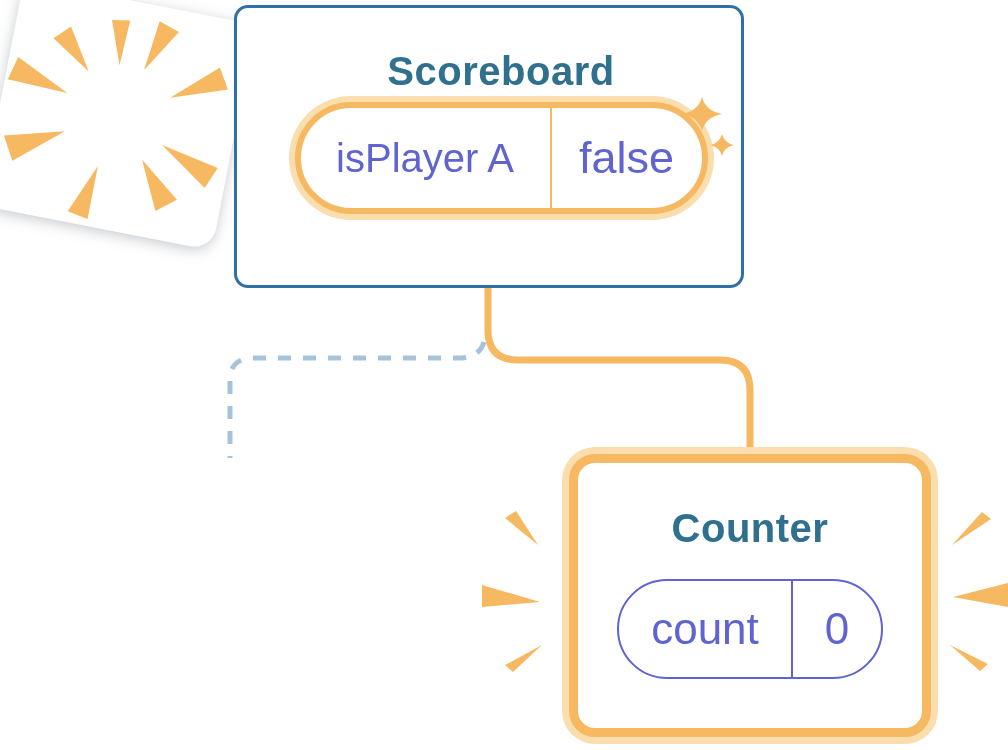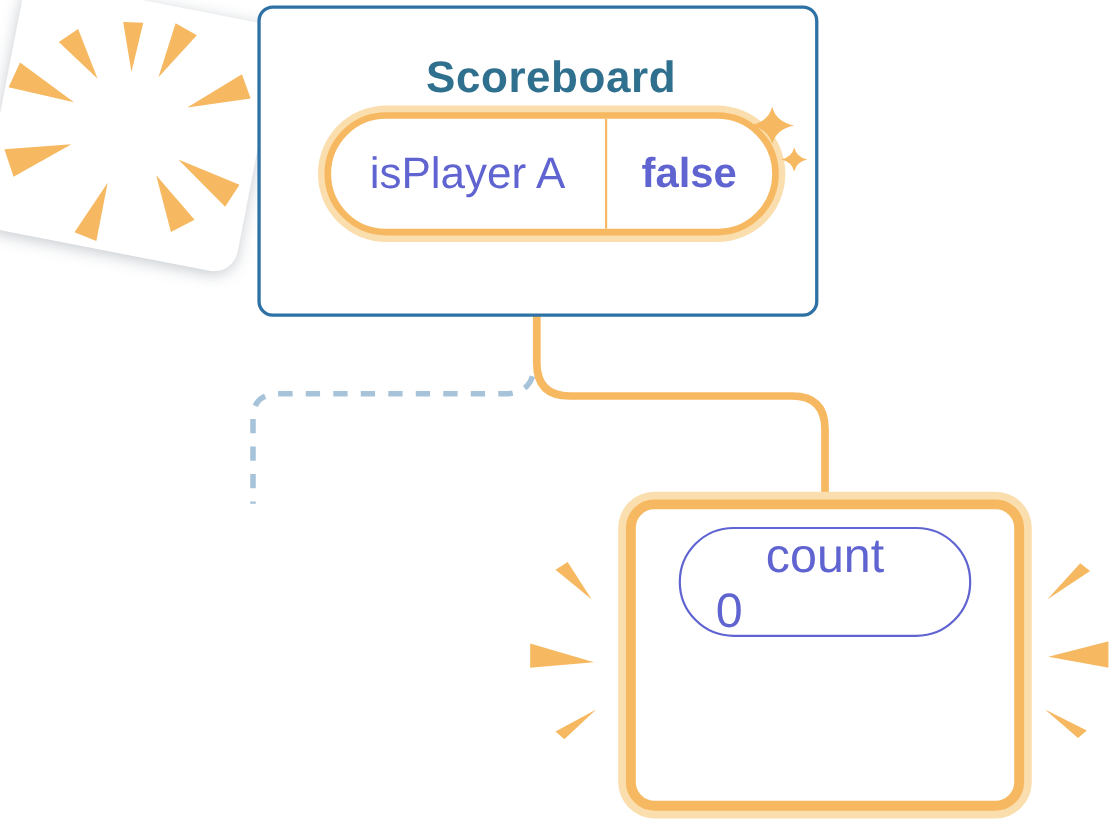--- a/index.html
+++ b/index.html
@@ -44,26 +44,25 @@
   .pill-cell{display:flex;align-items:center;justify-content:center;color:var(--state-purple);white-space:nowrap;}
   .pill-divider{width:2px;flex:none;}
 
   .scoreboard-pill{
     margin-top:8px;width:413px;height:112px;border-radius:60px;
     border:6px solid var(--highlight-orange);
     box-shadow:0 0 0 6px var(--highlight-glow);
   }
   .scoreboard-pill .pill-divider{background:var(--highlight-orange);}
   .scoreboard-pill .state-name{flex:1;font-size:40px;}
-  .scoreboard-pill .state-value{width:150px;font-size:38px;font-weight:bold;}
+  .scoreboard-pill .state-value{width:150px;font-size:45px;font-weight:normal;}
 
   .counter-pill{
-    margin-top:16px;width:266px;height:100px;border-radius:52px;
+    margin-top:28px;width:266px;height:100px;border-radius:52px;
     border:2px solid var(--state-purple);
-    flex-direction:column;
   }
   .counter-pill .pill-divider{background:var(--state-purple);}
   .counter-pill .state-name{flex:1;font-size:44px;}
   .counter-pill .state-value{width:88px;font-size:44px;}
 
   
   .destroyed-card{
     left:110px;top:478px;width:236px;height:230px;background:#fff;border-radius:22px;
     transform:rotate(11deg);z-index:1;
     box-shadow:0 3px 14px rgba(105,118,132,.38);
@@ -109,20 +108,21 @@
         <polygon points="166,88 221,69 209,49"></polygon>
         <polygon points="69,141 10,157 23,180"></polygon>
         <polygon points="108,169 87,219 108,223"></polygon>
         <polygon points="150,154 173,202 192,187"></polygon>
         <polygon points="167,136 217,170 226,148"></polygon>
       </g>
     </svg>
   </div>
 
   <div class="card counter-card">
+    <div class="card-title">Counter</div>
     <div class="pill counter-pill">
       <div class="pill-cell state-name">count</div>
       <div class="pill-divider"></div>
       <div class="pill-cell state-value">0</div>
     </div>
   </div>
 
   <svg class="spark-left" width="72" height="175" viewBox="0 0 72 175">
     <g style="fill:var(--highlight-orange)">
       <polygon points="66,40 33,13 44,6"></polygon>

